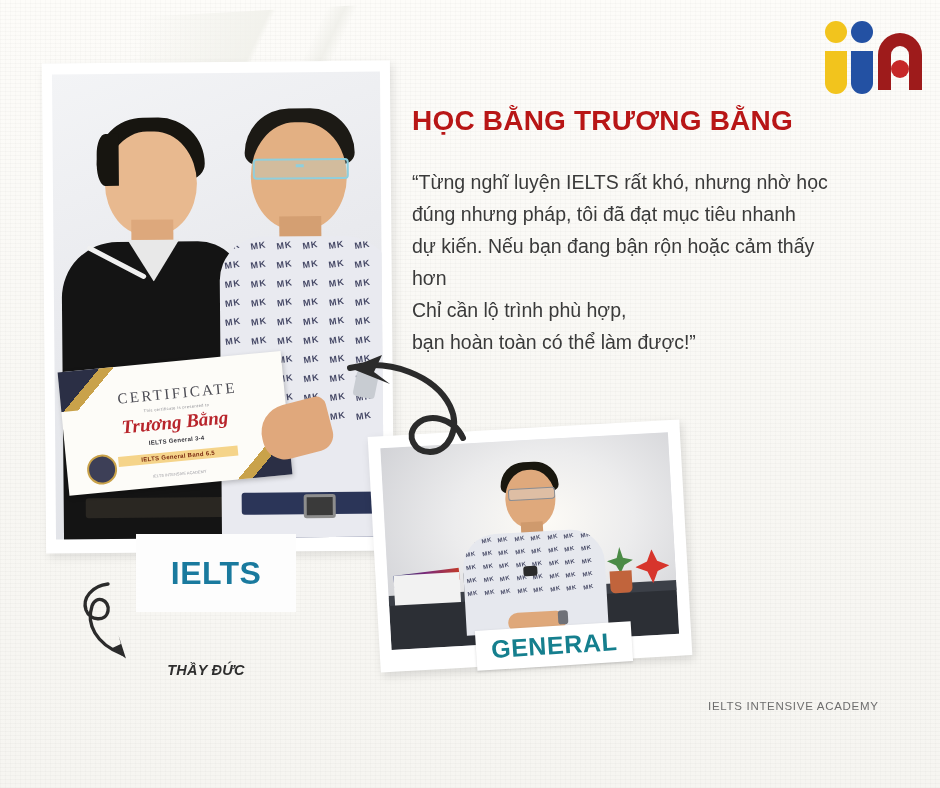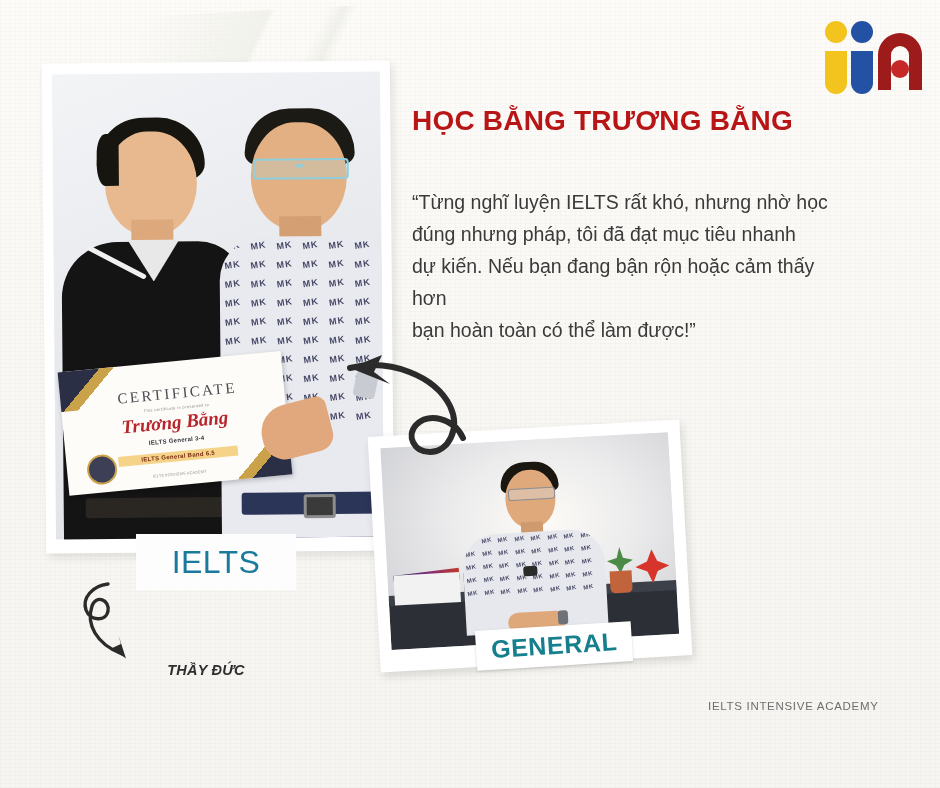--- a/index.html
+++ b/index.html
@@ -156,32 +156,32 @@
   }
 
   
   .headline{
     position:absolute;left:412px;top:106px;width:500px;
     font-size:28px;font-weight:700;color:#b81616;letter-spacing:.2px;
     line-height:1.1;
   }
   .quote{
     position:absolute;left:412px;top:166px;width:490px;
-    font-size:19.5px;color:#3a3a3a;line-height:32px;margin-top:20px;
+    font-size:19.5px;color:#3a3a3a;line-height:32px;
   }
   .quote p{margin:0;}
 
   
   .ielts-teacher{
     position:absolute;left:136px;top:534px;width:160px;text-align:center;z-index:7;
   }
   .ielts-teacher .line{
     display:block;background:#fdfdfd;
-    font-size:32px;font-weight:400;color:#1a7a9e;line-height:40px;letter-spacing:.4px;
-    padding:8px 6px;
+    font-size:32px;font-weight:700;color:#1a7a9e;line-height:40px;letter-spacing:.4px;
+    padding:19px 6px;
   }
   .ielts-teacher .line2{font-size:31px;}
 
   .caption-bottom{
     position:absolute;left:60px;top:660px;width:292px;text-align:center;
     font-size:14.5px;font-weight:700;font-style:italic;color:#2e2e2e;
     line-height:21px;letter-spacing:.2px;
   }
 
   .footer-brand{
@@ -282,20 +282,21 @@
   <span>GENERAL</span>
 </div>
 
 <div class="headline">HỌC BẰNG TRƯƠNG BẰNG</div>
 
 <div class="quote">
   <p>“Từng nghĩ luyện IELTS rất khó, nhưng nhờ học</p>
   <p>đúng nhưng pháp, tôi đã đạt mục tiêu nhanh</p>
   <p>dự kiến. Nếu bạn đang bận rộn hoặc cảm thấy</p>
   <p>hơn</p>
+  <p>Chỉ cần lộ trình phù hợp,</p>
   <p>bạn hoàn toàn có thể làm được!”</p>
 </div>
 
 <div class="ielts-teacher">
   <span class="line">IELTS</span>
 </div>
 
 <div class="caption-bottom">
   <div>THẦY ĐỨC</div>
 </div>

